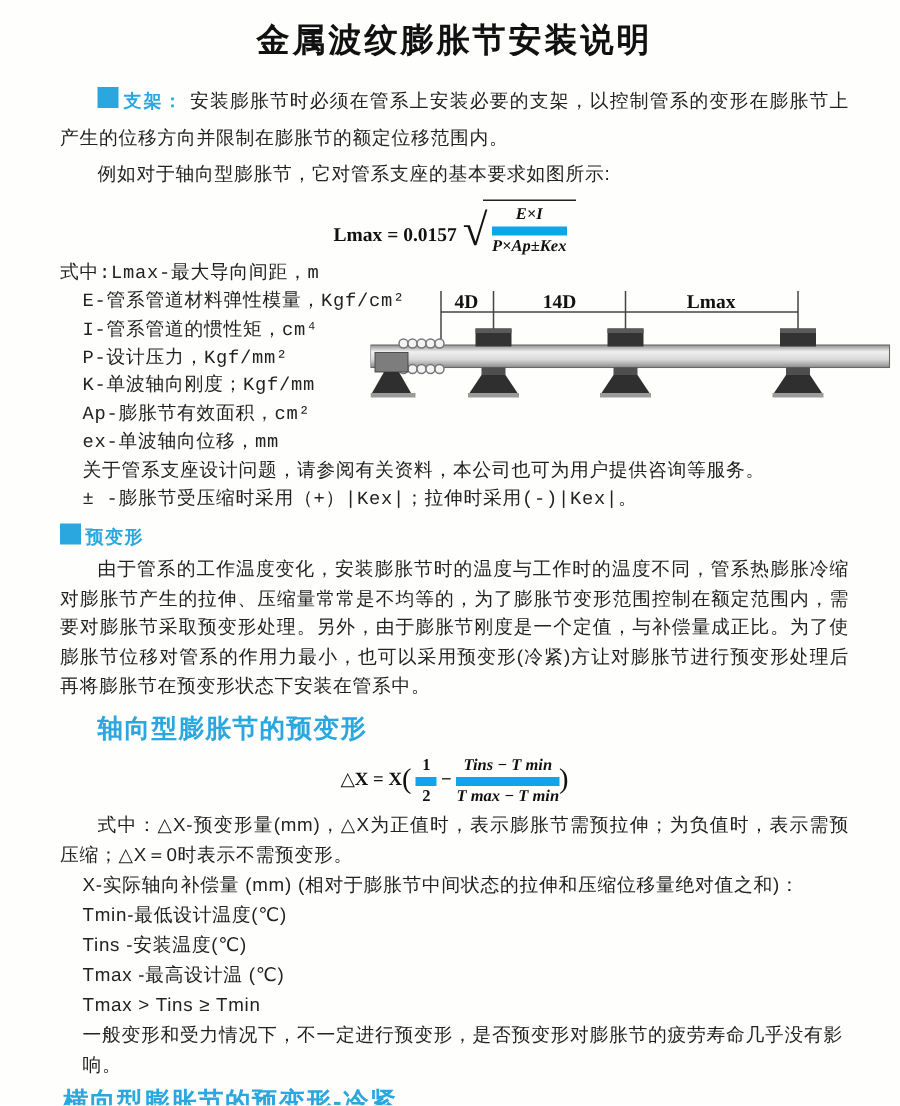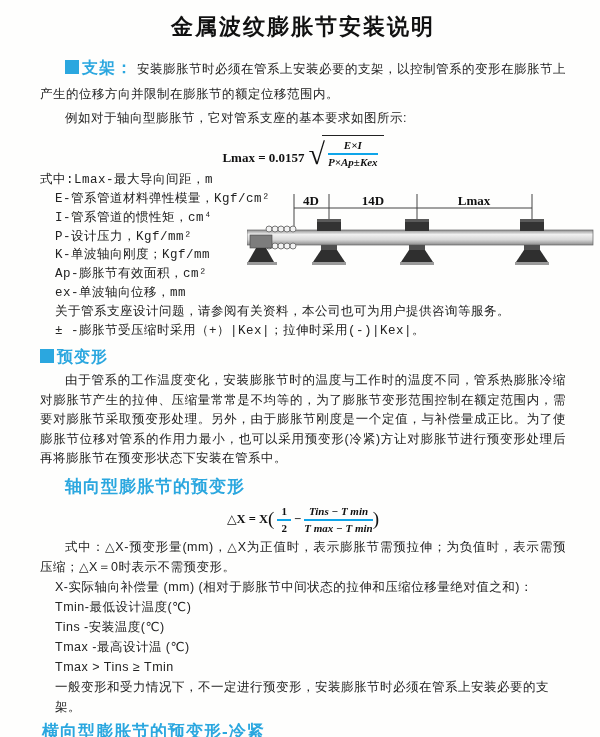--- a/index.html
+++ b/index.html
@@ -11,35 +11,35 @@
   }
   .inner { padding:0 34px 0 40px; }
   .title {
     padding-top:12px; text-align:center; font-size:22px; font-weight:bold;
     letter-spacing:2px; color:#111; line-height:30px;
   }
   .sq {
     display:inline-block; width:14px; height:14px; background:#2BA7DF;
     margin-right:3px; vertical-align:-1px;
   }
-  .sec-head { font-size:16px; font-weight:bold; color:#2BA7DF; letter-spacing:1px; }
+  .sec-head { font-size:12px; font-weight:bold; color:#2BA7DF; letter-spacing:1px; }
   .para {
     font-size:12.5px; line-height:25px; text-align:justify;
     text-indent:2em; color:#222; letter-spacing:0.5px;
   }
   #support-intro { margin-top:13px; }
   #example-line { line-height:23px; }
   
   .formula {
     text-align:center; font-family:"Liberation Serif","DejaVu Serif",serif;
     color:#111; font-weight:bold; font-size:13px;
   }
   .formula1 { margin:5px 0 3px; }
   .frac { display:inline-block; vertical-align:middle; text-align:center; font-size:11px; line-height:1.15; }
-  .frac .num { display:block; border-bottom:2px solid #0ea5e9; padding:0 4px 1px; }
+  .frac .num { display:block; border-bottom:6px solid #0ea5e9; padding:0 4px 1px; }
   .frac .den { display:block; padding-top:1px; }
   .ital { font-style:italic; }
   .sqrt { display:inline-flex; align-items:center; margin-left:4px; }
   .sqrt-sym { font-size:30px; font-weight:400; line-height:30px; margin-right:-3px; transform:translateY(2px); }
   .sqrt-body { border-top:1.5px solid #222; padding:3px 6px 0; }
   
   .def-block { margin-top:2px; font-size:12.5px; line-height:18.8px; letter-spacing:0.5px;font-family:Liberation Mono, monospace; }
   .def-block .def { padding-left:15px; }
   .def-block .def.first { padding-left:0; }
   
@@ -105,21 +105,21 @@
     </div>
 
     <p class="para" id="axial-explain">式中：△X-预变形量(mm)，△X为正值时，表示膨胀节需预拉伸；为负值时，表示需预压缩；△X＝0时表示不需预变形。</p>
 
     <div class="item-block">
       <div class="item">X-实际轴向补偿量 (mm) (相对于膨胀节中间状态的拉伸和压缩位移量绝对值之和)：</div>
       <div class="item">Tmin-最低设计温度(℃)</div>
       <div class="item">Tins -安装温度(℃)</div>
       <div class="item">Tmax -最高设计温 (℃)</div>
       <div class="item">Tmax &gt; Tins ≥ Tmin</div>
-      <div class="item">一般变形和受力情况下，不一定进行预变形，安装膨胀节时必须在管系上安装必要的支架。</div>
+      <div class="item">一般变形和受力情况下，不一定进行预变形，是否预变形对膨胀节的疲劳寿命几乎没有影响。</div>
     </div>
 
     <h3 class="sub-head" id="lateral-head">横向型膨胀节的预变形-冷紧</h3>
 
   </div>
 
   <svg class="diagram" width="348" height="100" viewBox="0 0 348 100">
     <defs>
       <linearGradient id="pg" x1="0" y1="0" x2="0" y2="1">
         <stop offset="0" stop-color="#8f8f8f"></stop>

